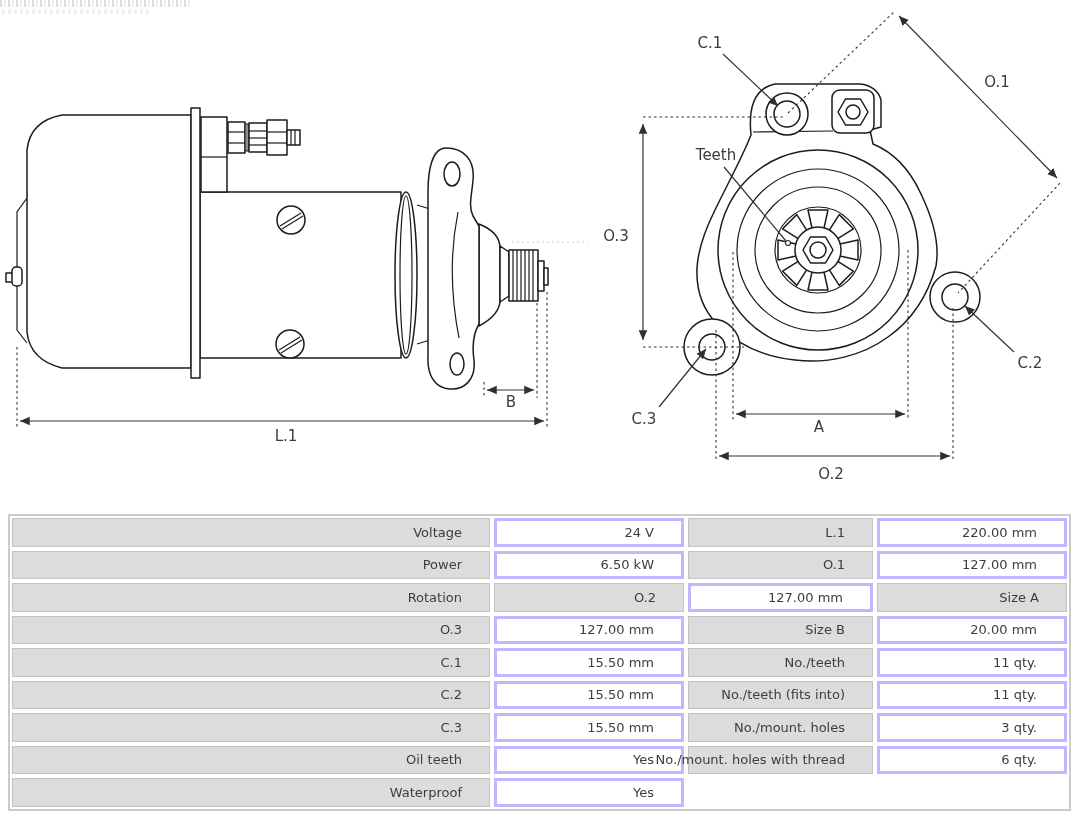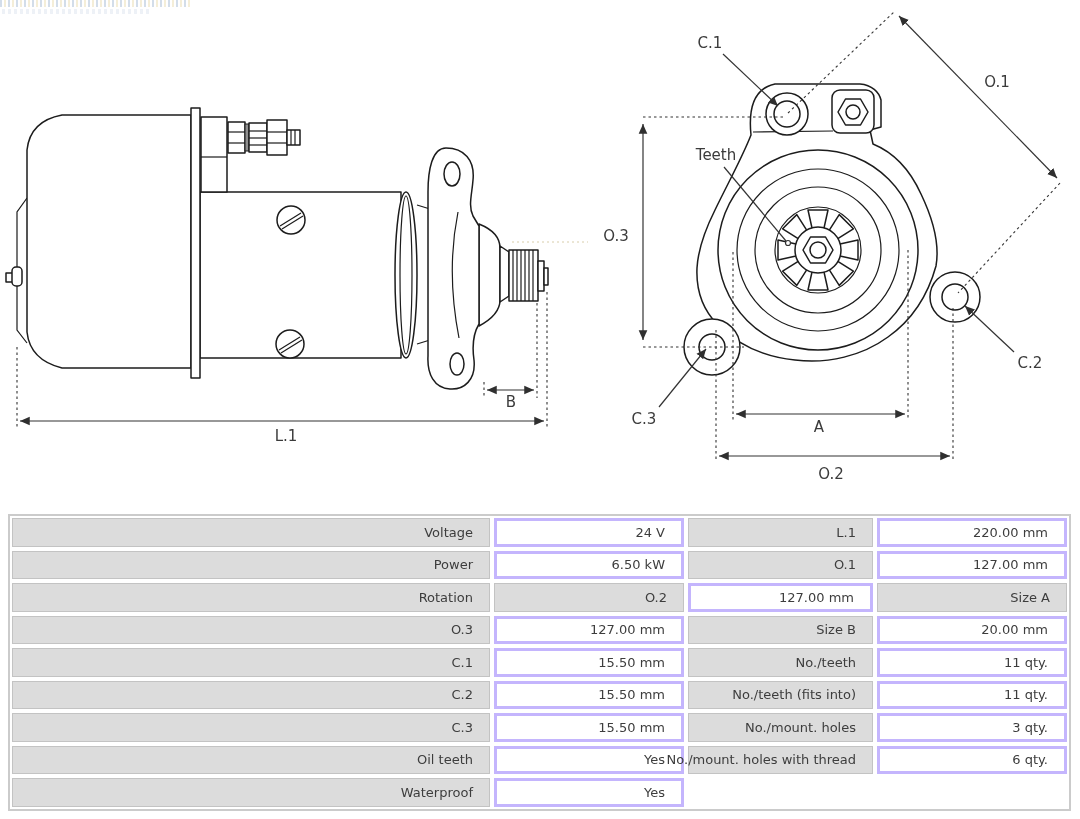--- a/index.html
+++ b/index.html
@@ -8,21 +8,21 @@
   
   .wm1{position:absolute;left:0;top:0;width:192px;height:7px;opacity:.45;
        background:repeating-linear-gradient(90deg,#9db4d0 0 2px,#fff 2px 4px,#e8d9a8 4px 6px,#fff 6px 8px);}
   .wm2{position:absolute;left:2px;top:9px;width:150px;height:5px;opacity:.25;
        background:repeating-linear-gradient(90deg,#b9c8dd 0 3px,#fff 3px 6px);}
   .diagram{position:absolute;left:0;top:0;}
   .part-number{position:absolute;left:13px;top:514px;font-size:20px;color:#c4292b;}
   .spec-table{position:absolute;left:8px;top:514px;width:1055px;background:#fff;
               border:2px solid #cbcbcb;padding:2px;display:grid;
               grid-template-columns:478px 190px 185px 1fr;gap:4px;grid-auto-rows:28.5px;}
-  .cell{display:flex;align-items:center;justify-content:flex-end;padding-right:16px;
+  .cell{display:flex;align-items:center;justify-content:flex-end;padding-right:27px;
         font-size:13px;color:#3d3d3d;white-space:nowrap;}
   .cell.label{background:#dcdcdc;border:1px solid #c3c3c3;}
   .cell.value{background:#ffffff;border:3px solid #c4b5fd;}
   svg .outline{fill:#fff;stroke:#1c1c1c;stroke-width:1.5;stroke-linejoin:round;}
   svg .thin{fill:none;stroke:#1c1c1c;stroke-width:1.2;}
   svg .dim{stroke:#333;stroke-width:1.2;fill:none;}
   svg .dot{stroke:#333;stroke-width:1.1;fill:none;stroke-dasharray:2.5 3;}
   svg text{font-family:"DejaVu Sans","Liberation Sans",sans-serif;font-size:15px;fill:#3b3b3b;}
 </style>
 </head>

